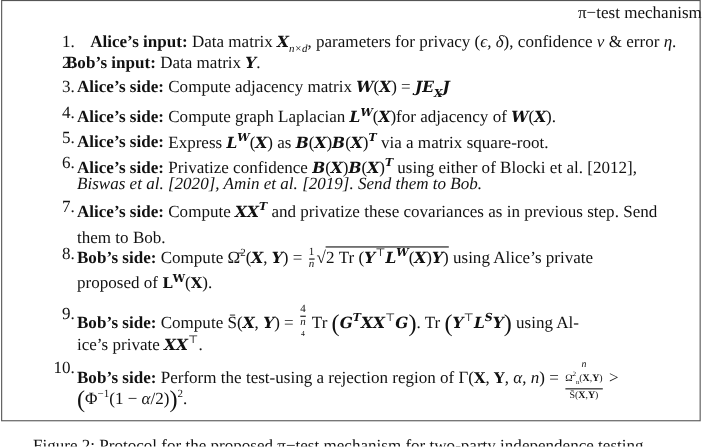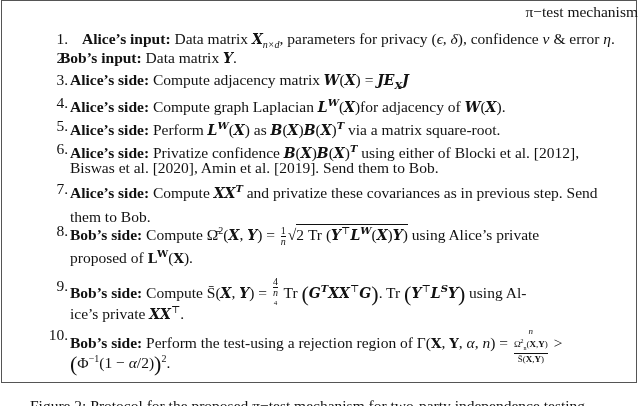--- a/index.html
+++ b/index.html
@@ -49,29 +49,29 @@
 
 <div class="line" style="left:44px;top:94px;">
   <span class="num" style="left:0">4.</span>
   <span style="margin-left:26px" class="lbl">Alice’s side:</span>
   <span>Compute graph Laplacian </span><span class="m">L</span><sup class="m" style="font-size:10px">W</sup>(<span class="m">X</span>)<span>for adjacency of </span><span class="m">W</span>(<span class="m">X</span>)<span>.</span>
 </div>
 
 <div class="line" style="left:44px;top:117px;">
   <span class="num" style="left:0">5.</span>
   <span style="margin-left:26px" class="lbl">Alice’s side:</span>
-  <span>Perform </span><span class="m">L</span><sup class="m" style="font-size:10px">W</sup>(<span class="m">X</span>)<span> as </span><span class="m">B</span>(<span class="m">X</span>)<span class="m">B</span>(<span class="m">X</span>)<sup class="m" style="font-size:10px">T</sup><span> via a matrix square-root.</span>
+  <span>Express </span><span class="m">L</span><sup class="m" style="font-size:10px">W</sup>(<span class="m">X</span>)<span> as </span><span class="m">B</span>(<span class="m">X</span>)<span class="m">B</span>(<span class="m">X</span>)<sup class="m" style="font-size:10px">T</sup><span> via a matrix square-root.</span>
 </div>
 
 <div class="line" style="left:44px;top:140px;">
   <span class="num" style="left:0">6.</span>
   <span style="margin-left:26px" class="lbl">Alice’s side:</span>
   <span>Privatize confidence </span><span class="m">B</span>(<span class="m">X</span>)<span class="m">B</span>(<span class="m">X</span>)<sup class="m" style="font-size:10px">T</sup><span> using either of Blocki et al. [2012],</span>
 </div>
-<div class="line" style="left:70px;top:159px;">Biswas et al. [2020], Amin et al. [2019]. Send them to Bob.</div>
+<div class="line" style="left:70px;top:159px;font-style:italic;">Biswas et al. [2020], Amin et al. [2019]. Send them to Bob.</div>
 
 <div class="line" style="left:44px;top:180px;">
   <span class="num" style="left:0">7.</span>
   <span style="margin-left:26px" class="lbl">Alice’s side:</span>
   <span>Compute </span><span class="m">XX</span><sup class="m" style="font-size:10px">T</sup><span> and privatize these covariances as in previous step. Send</span>
 </div>
 <div class="line" style="left:70px;top:208px;">them to Bob.</div>
 
 <div class="line" style="left:44px;top:222px;">
   <span class="num" style="left:0">8.</span>

